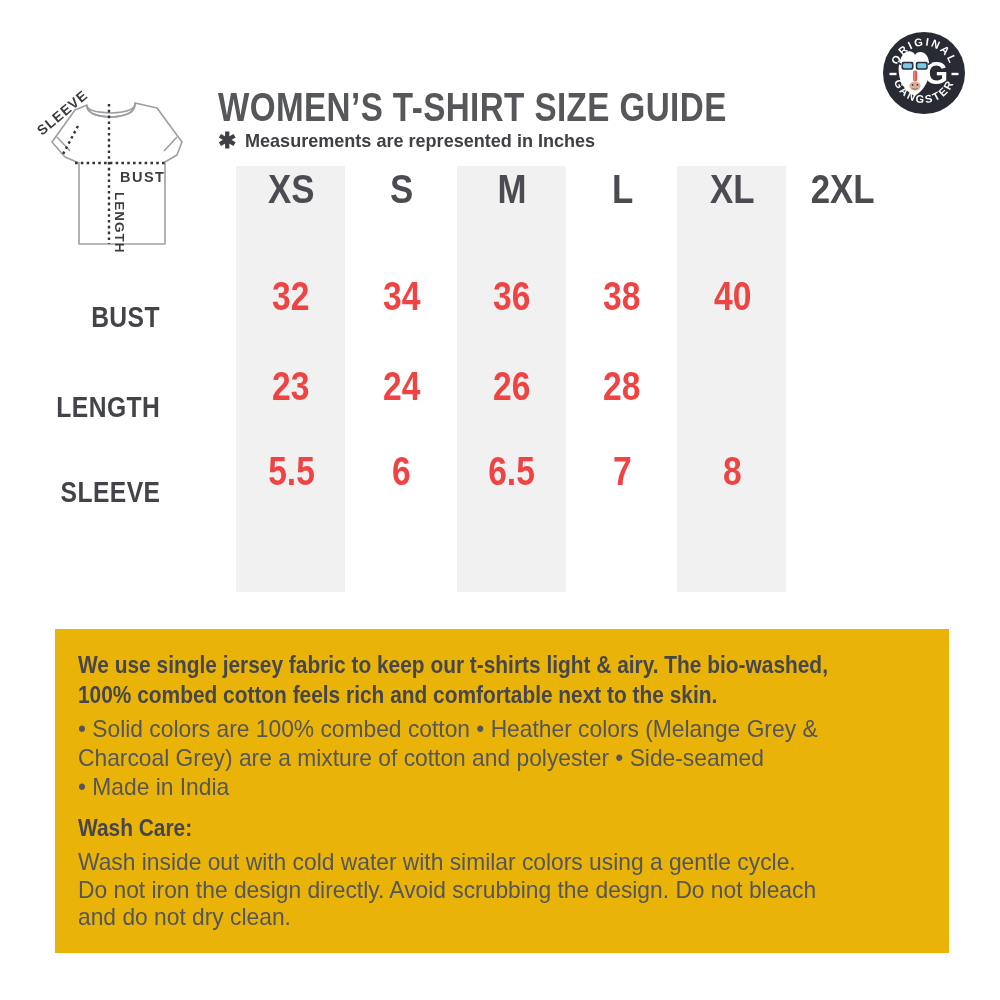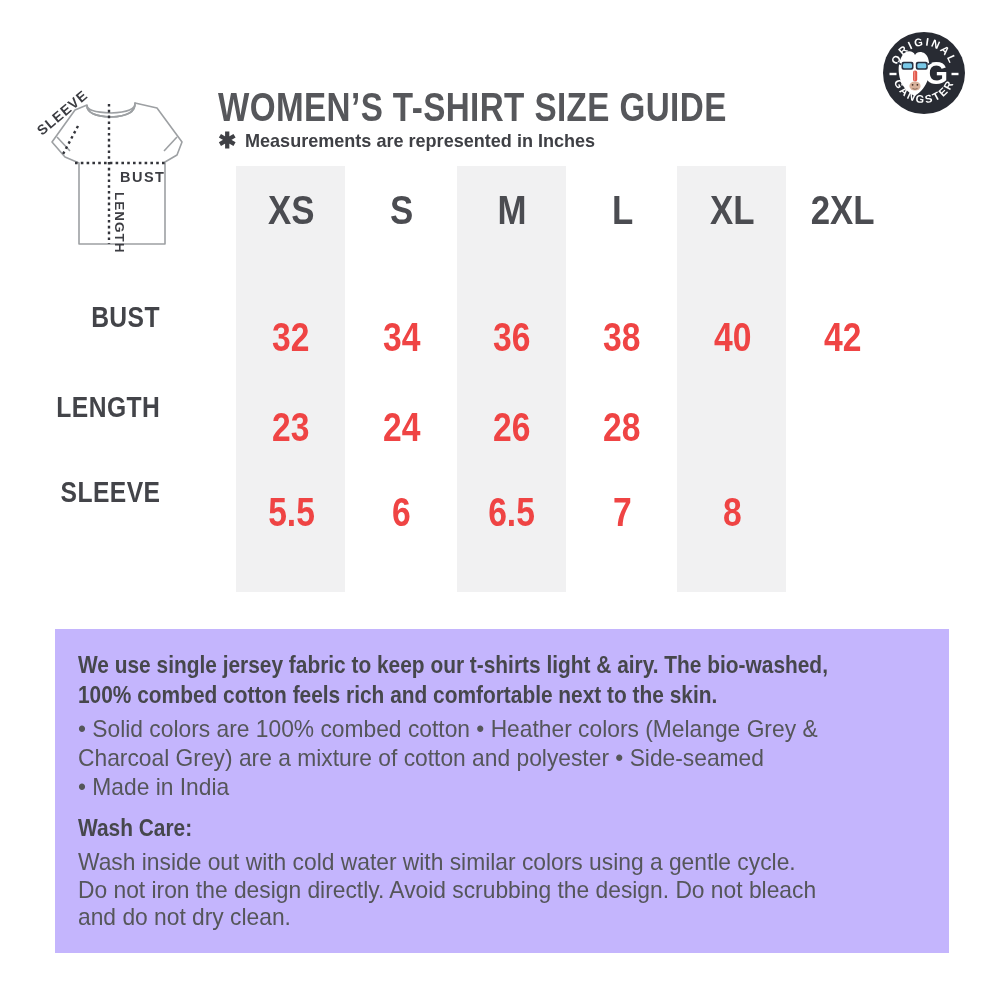--- a/index.html
+++ b/index.html
@@ -28,34 +28,34 @@
   .stripe{position:absolute;top:166px;height:426px;width:109px;background:#f1f1f2;}
   .stripe.s1{left:236px;} .stripe.s2{left:457px;} .stripe.s3{left:677px;}
   .trow{position:absolute;left:55px;width:843px;display:flex;}
   .trow .lbl{
     width:181px;display:flex;align-items:center;justify-content:flex-end;
     padding-right:76px;box-sizing:border-box;
     font-size:29px;font-weight:bold;color:#434449;letter-spacing:0.5px;
   }
   .trow .lbl span{transform:scaleX(0.85);transform-origin:100% 50%;white-space:nowrap;display:inline-block;}
   .trow .cell{
-    width:110.3px;display:flex;align-items:flex-end;justify-content:center;
+    width:110.3px;display:flex;align-items:flex-start;justify-content:center;
   }
   .hrow{top:166px;height:68px;}
   .hrow .cell{font-size:41px;font-weight:bold;color:#4b4c51;}
   .hrow .cell span{transform:scaleX(0.85);display:inline-block;white-space:nowrap;}
   .r-bust{top:273px;height:88px;}
   .r-length{top:363px;height:88px;}
   .r-sleeve{top:448px;height:88px;}
   .vrow .cell{font-size:41px;font-weight:bold;color:#ef4444;}
   .vrow .cell span{transform:scaleX(0.82);display:inline-block;white-space:nowrap;}
   
   .info-box{
     position:absolute;left:55px;top:629px;width:894px;height:324px;
-    background:#c4b5fd;box-sizing:border-box;padding:21px 20px 0 23px;
+    background:#eab308;box-sizing:border-box;padding:21px 20px 0 23px;
   }
   .info-box .ln{white-space:nowrap;}
   .p-intro{font-size:24px;line-height:30px;font-weight:bold;color:#46474c;
     transform:scaleX(0.87);transform-origin:0 0;}
   .p-bullets{margin-top:4px;font-size:24px;line-height:29px;color:#55565a;
     transform:scaleX(0.95);transform-origin:0 0;}
   .p-washtitle{margin-top:13px;font-size:24px;line-height:28px;font-weight:bold;color:#46474c;
     transform:scaleX(0.87);transform-origin:0 0;}
   .p-wash{margin-top:6px;font-size:24px;line-height:27.5px;color:#55565a;
     transform:scaleX(0.95);transform-origin:0 0;}
@@ -164,23 +164,20 @@
       <span>34</span>
     </div>
   <div class="cell">
       <span>36</span>
     </div>
   <div class="cell">
       <span>38</span>
     </div>
   <div class="cell">
       <span>40</span>
-    </div>
-  <div class="cell">
-      <span>42</span>
     </div>
 </div>
 
 <div class="trow vrow r-length">
   <div class="lbl">
       <span>LENGTH</span>
     </div>
   <div class="cell">
       <span>23</span>
     </div>

